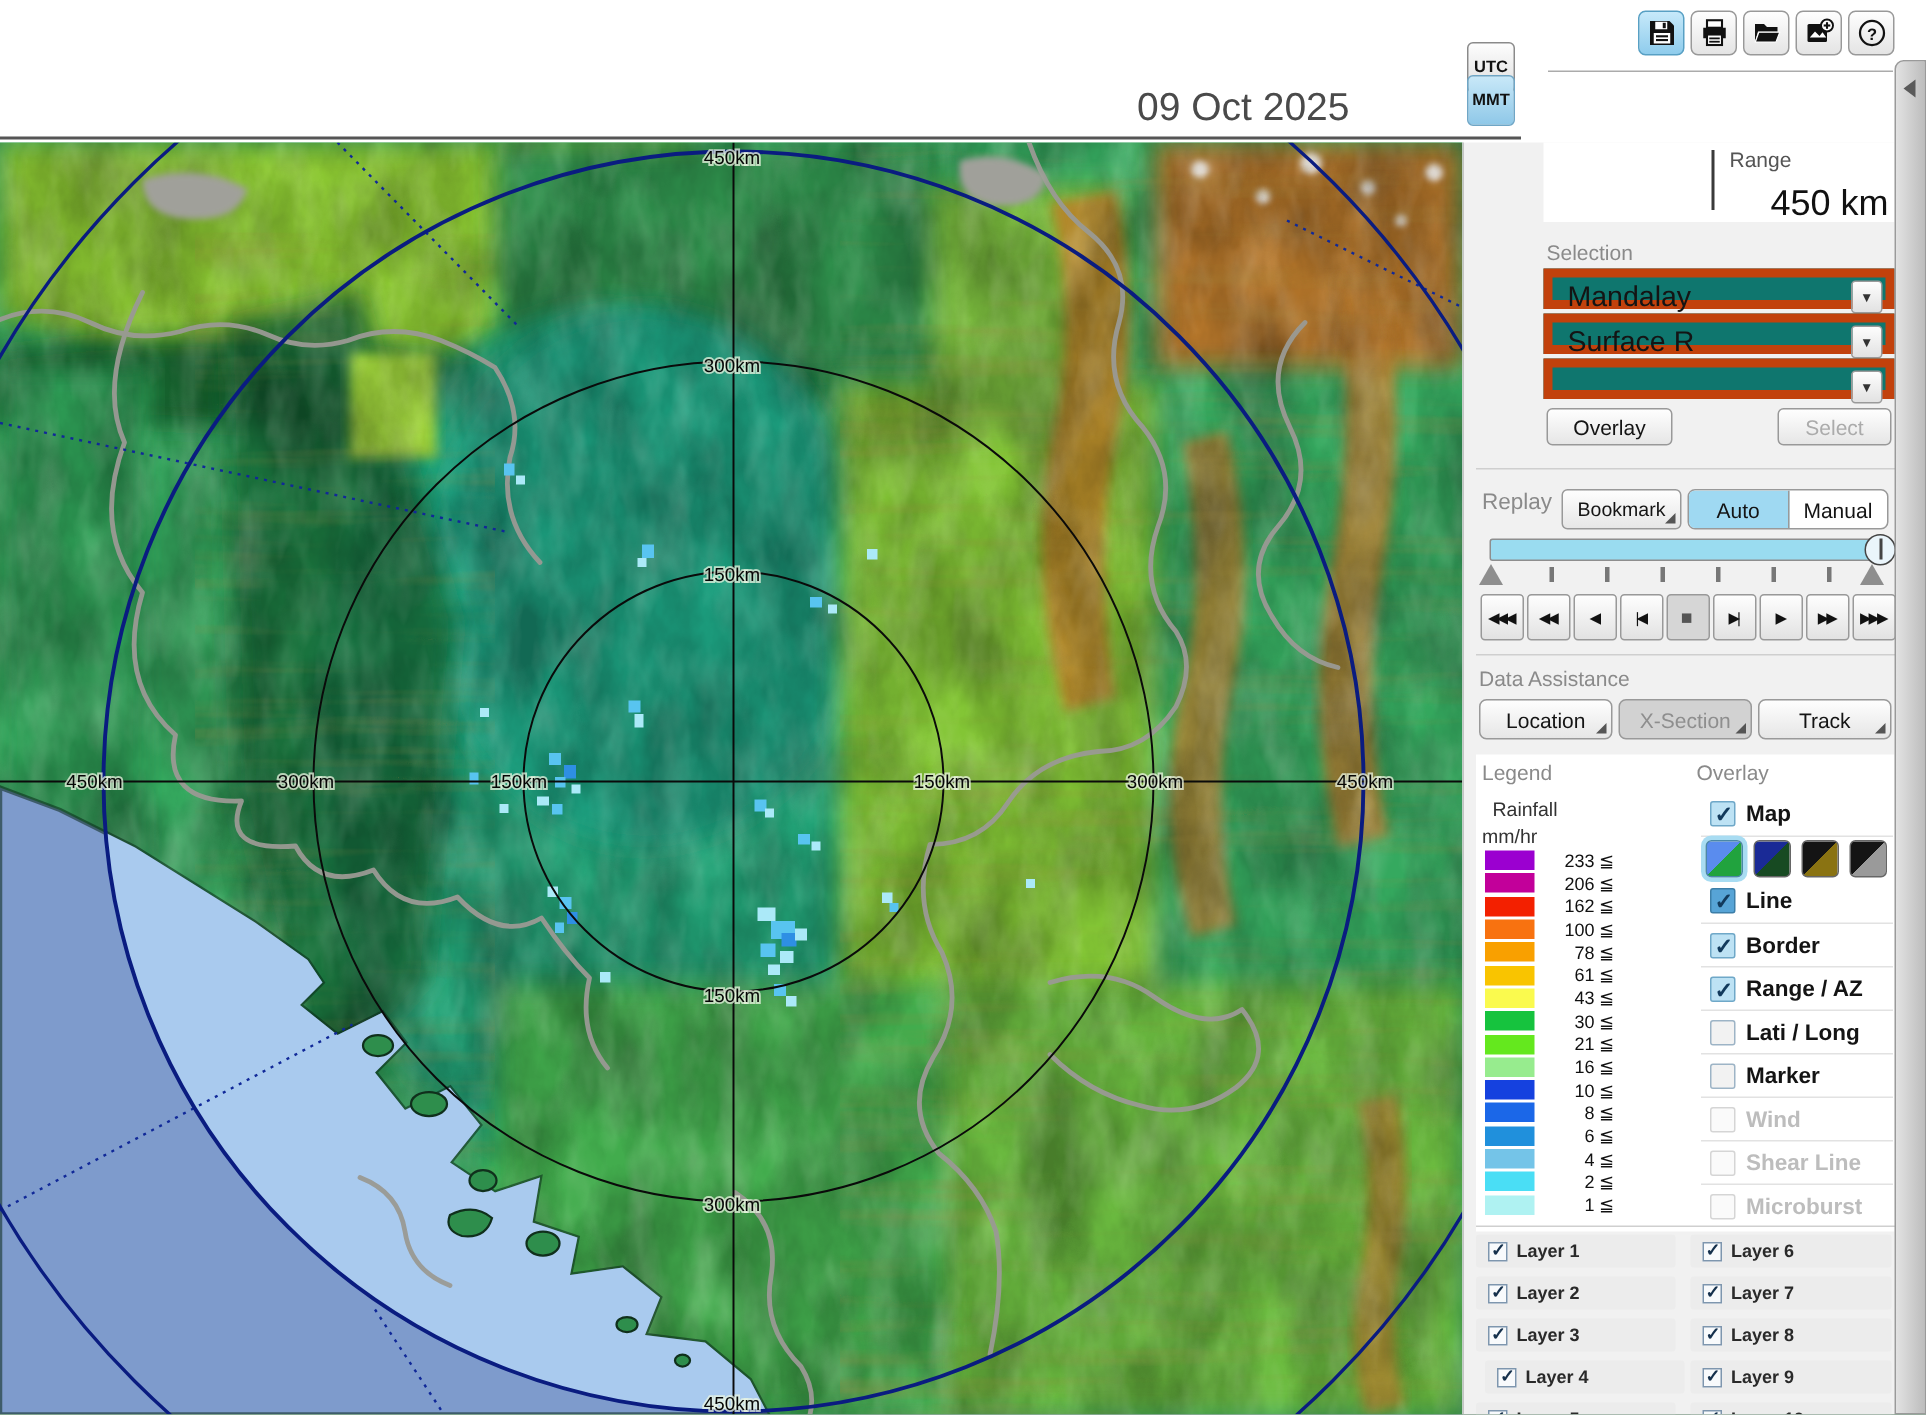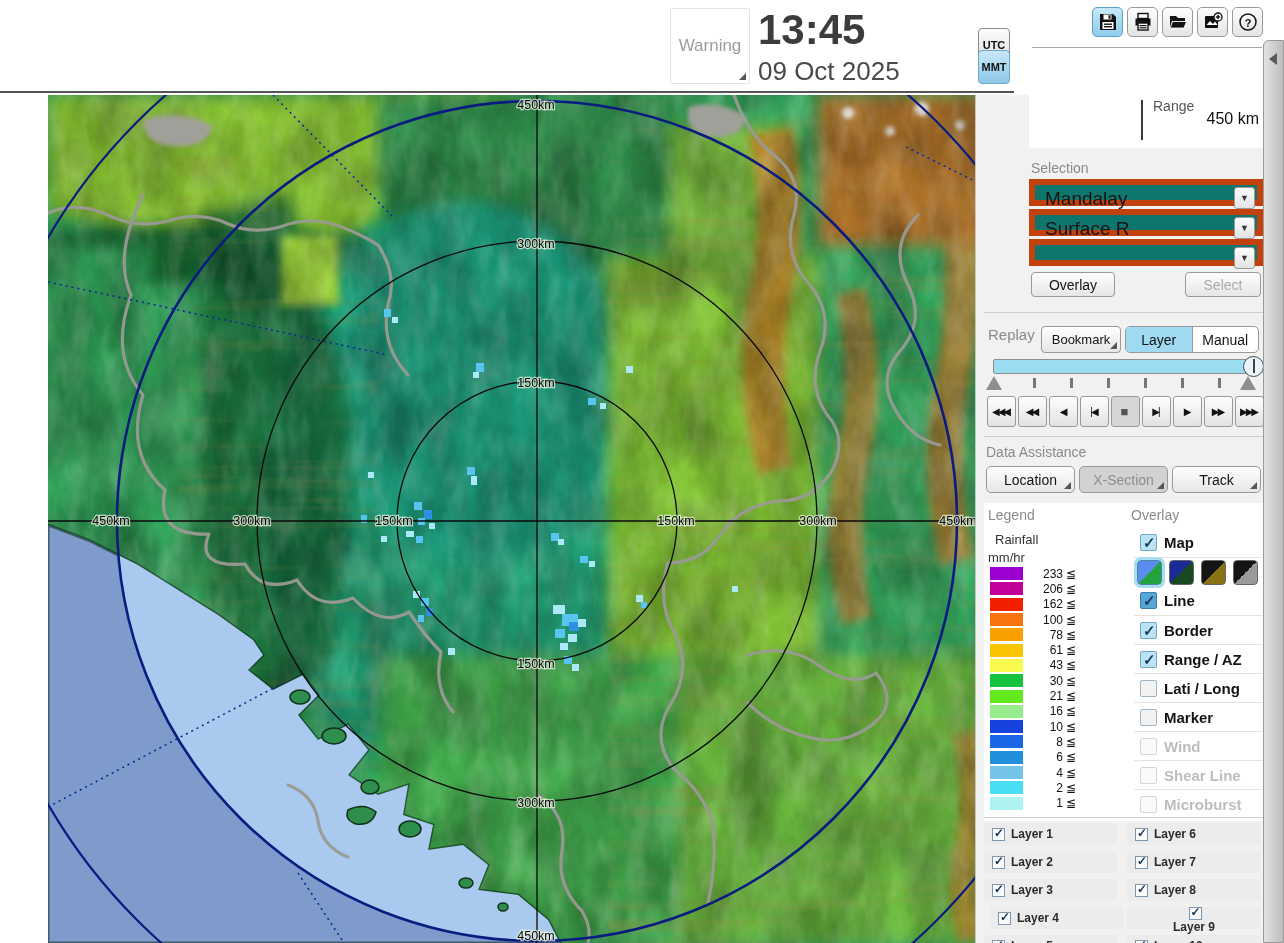--- a/index.html
+++ b/index.html
@@ -32,21 +32,21 @@
   #tz-mmt{ top:50px; background:linear-gradient(#C8E8F8,#8FC8E8); border-color:#6FA6C6; }
   .tool-btn{ position:absolute; top:7px; width:31px; height:30px; border:1px solid #999;
              border-radius:5px; background:linear-gradient(#FEFEFE,#E4E4E4);
              display:flex; align-items:center; justify-content:center; }
   .tool-btn.active{ background:linear-gradient(#C6E9FA,#8FCCEC); border-color:#58A0C4; }
   #hdr-divider{ position:absolute; left:1032px; top:47px; width:230px; height:1px; background:#ABABAB; }
   #station-box{ position:absolute; left:1032px; top:52px; width:230px; height:38px; background:#FFF; }
   #station-label{ position:absolute; left:8px; top:7px; font-size:22px; color:#222; }
 
   
-  #map{ position:absolute; left:0; top:95px; width:975px; height:848px; background:#3AA863; overflow:hidden;margin-left:48px; }
+  #map{ position:absolute; left:0; top:95px; width:975px; height:848px; background:#3AA863; overflow:hidden; }
   #map svg{ display:block; }
 
   
   #zoomctl{ position:absolute; left:979px; top:97px; width:32px; height:200px; }
   .zoom-btn{ position:absolute; left:0; width:31px; height:29px; border:1px solid #8A8A8A; border-radius:5px;
              background:linear-gradient(#FDFDFD,#E0E0E0); display:flex; align-items:center; justify-content:center; }
   #zoom-track{ position:absolute; left:7px; top:31px; width:17px; height:226px; border:1px solid #A0A0A0;
                border-radius:3px; background:linear-gradient(90deg,#D6D6D6,#EFEFEF 50%,#CFCFCF); }
   #zoom-track::after{ content:""; position:absolute; left:7px; top:6px; bottom:40px; width:1px; background:#8E8E8E; }
   #zoom-handle{ position:absolute; left:1px; top:155px; width:29px; height:15px; border:1px solid #8A8A8A;
@@ -54,21 +54,21 @@
 
   
   #panel{ position:absolute; left:975px; top:95px; width:288px; height:848px; background:#F1F1F1;
           border-left:1px solid #C4C4C4; }
   .pdivider{ position:absolute; left:8px; width:280px; height:1px; background:#CFCFCF; }
   .section-label{ position:absolute; color:#8A8A8A; font-size:14px; }
 
   #range-box{ position:absolute; left:53px; top:0; width:234px; height:53px; background:#FFF; }
   #range-vline{ position:absolute; left:112px; top:5px; width:2px; height:40px; background:#3A3A3A; }
   #range-label{ position:absolute; left:124px; top:3px; font-size:14px; color:#555; }
-  #range-value{ position:absolute; right:4px; top:15px; font-size:16px; color:#111;margin-left:44px; }
+  #range-value{ position:absolute; right:4px; top:27px; font-size:24px; color:#111;margin-left:44px; }
 
   #selection-label{ left:55px; top:65px; }
   .dropdown{ position:absolute; left:53px; width:234px; height:27px; background:#0f766e; border:6px solid #c2410c; }
   .dropdown .dd-text{ position:absolute; left:10px; top:3px; font-size:19px; color:#141414; }
   .dd-arrow{ position:absolute; right:2px; top:2px; width:21px; height:22px; border:1px solid #9A9A9A;
              border-radius:3px; background:linear-gradient(#FDFDFD,#E2E2E2); color:#333; font-size:9px;
              display:flex; align-items:center; justify-content:center; }
   #dd-site{ top:84px; } #dd-product{ top:114px; } #dd-extra{ top:144px; }
 
   .btn{ position:absolute; border:1px solid #999; border-radius:4px; background:linear-gradient(#FEFEFE,#E6E6E6);
@@ -149,25 +149,20 @@
   svg text{ font-family:"Liberation Sans", sans-serif; }
 </style>
 </head>
 <body>
 
 <div id="app">
 
   <div id="header">
     <div id="header-underline"></div>
 
-    <div id="warning-btn">
-      <span>Warning</span>
-      <div class="corner"></div>
-    </div>
-    <div id="clock-time">13:45</div>
     <div id="clock-date">09 Oct 2025</div>
 
     <div class="tz-btn" id="tz-utc">
         <span>UTC</span>
       </div>
     <div class="tz-btn" id="tz-mmt">
         <span>MMT</span>
       </div>
 
     <div class="tool-btn active" style="left:1092px">
@@ -436,21 +431,21 @@
 
     <div class="pdivider" style="top:217px"></div>
 
     <div class="section-label" id="replay-label">Replay</div>
     <div class="btn" id="btn-bookmark">
       <span>Bookmark</span>
       <div class="corner"></div>
     </div>
     <div id="segmented">
       <div class="seg active" id="seg-auto">
-          <span>Layer</span>
+          <span>Auto</span>
         </div>
       <div class="seg" id="seg-manual">
           <span>Manual</span>
         </div>
     </div>
 
     <div id="replay-slider">
       <div id="slider-handle"></div>
     </div>
     <div class="slider-tri" style="left:10px"></div>
@@ -672,21 +667,21 @@
           <span>Layer 6</span>
         </div>
         <div class="chip" style="left: 143px; top: 28px; width: 134px;">
           <div class="cb2"></div>
           <span>Layer 7</span>
         </div>
         <div class="chip" style="left: 143px; top: 56px; width: 134px;">
           <div class="cb2"></div>
           <span>Layer 8</span>
         </div>
-        <div class="chip" style="left: 143px; top: 84px; width: 134px; flex-direction: column;">
+        <div class="chip" style="left: 143px; top: 84px; width: 134px;">
           <div class="cb2"></div>
           <span>Layer 9</span>
         </div>
         <div class="chip" style="left: 143px; top: 112px; width: 134px;">
           <div class="cb2"></div>
           <span>Layer 10</span>
         </div>
       </div>
   </div>
 

